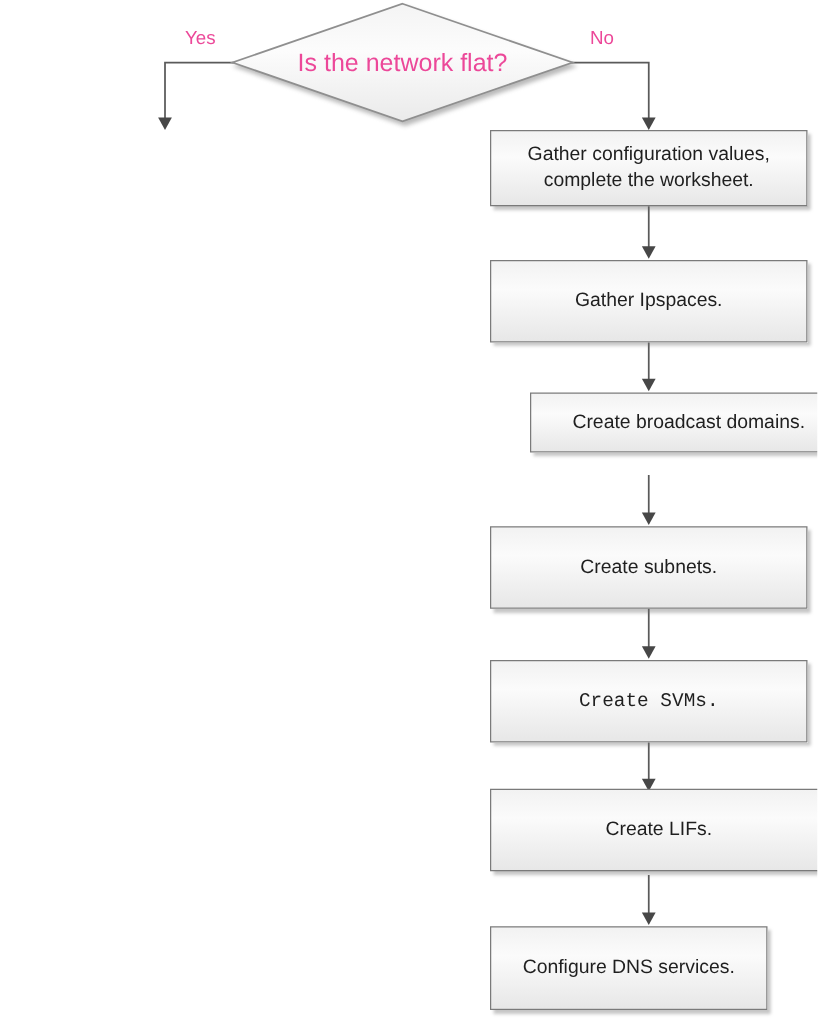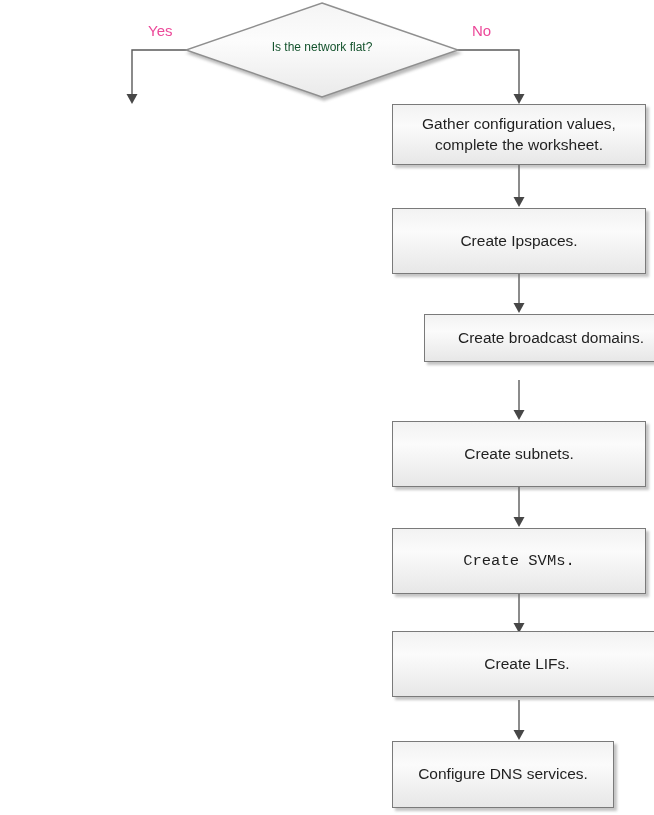--- a/index.html
+++ b/index.html
@@ -50,22 +50,22 @@
     line-height: 1.32;
     color: #1f1f1f;
     padding: 4px 14px;
   }
   .decision-question {
     position: absolute;
     left: 192px;
     top: 40px;
     width: 260px;
     text-align: center;
-    font-size: 12px;
-    color: #14532d;
+    font-size: 20px;
+    color: #ec4899;
   }
   .branch-label {
     position: absolute;
     top: 22px;
     font-size: 15px;
     color: #ec4899;
   }
   .branch-label.yes { left: 148px; }
   .branch-label.no  { left: 472px; }
 
@@ -131,20 +131,20 @@
     <polygon class="diamond" fill="url(#diamondGrad)" points="322,3 458,50 322,97 186,50"></polygon>
   </svg>
 
   <div class="branch-label yes">Yes</div>
   <div class="branch-label no">No</div>
 
   <div class="decision-question">Is the network flat?</div>
 
 
   <div class="node node-gather">Gather configuration values, complete the worksheet.</div>
-  <div class="node node-ipspaces">Create Ipspaces.</div>
+  <div class="node node-ipspaces">Gather Ipspaces.</div>
   <div class="node node-broadcast">Create broadcast domains.</div>
   <div class="node node-subnets">Create subnets.</div>
   <div class="node node-svms">Create SVMs.</div>
   <div class="node node-lifs">Create LIFs.</div>
   <div class="node node-dns">Configure DNS services.</div>
 
 </div>
 
 </body></html>

